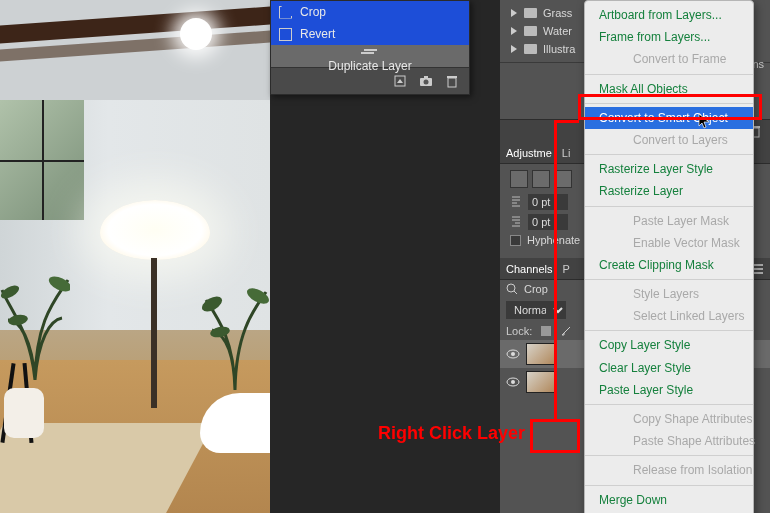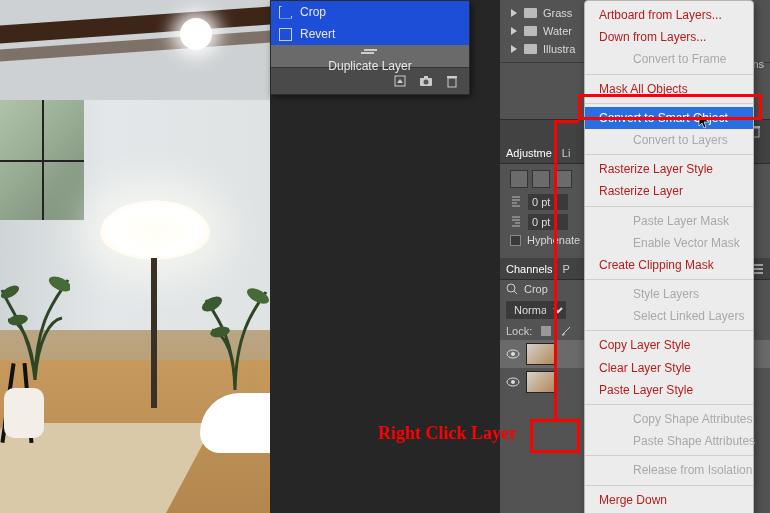--- a/index.html
+++ b/index.html
@@ -62,21 +62,21 @@
   .layer-row .eye{width:14px;height:14px;}
   .layer-row .thumb{width:30px;height:22px;background:linear-gradient(135deg,#d7d2c8 0%,#b0875a 100%);border:1px solid #222;}
   .layer-row.selected{background:#6a6a6a;}
   .layers-controls{display:flex;align-items:center;gap:6px;padding:3px 6px;}
   .layers-controls select,.layers-controls input{background:#3a3a3a;border:none;color:#ddd;font-size:11px;padding:2px 4px;}
   .lock-row{display:flex;align-items:center;gap:8px;padding:3px 6px;color:#ccc;}
   .lock-row .licon{width:12px;height:12px;}
 
   
   .context-menu{position:absolute;left:584px;top:0;width:170px;background:#ececec;border:1px solid #b5b5b5;box-shadow:2px 3px 10px rgba(0,0,0,0.4);font-size:12px;color:#333;padding:3px 0;border-radius:4px;}
-  .context-menu .mi{padding:3px 14px;white-space:nowrap;color:#b91c1c; line-height:1.35;}
+  .context-menu .mi{padding:3px 14px;white-space:nowrap;color:#15803d; line-height:1.35;}
   .context-menu .mi.disabled{color:#a9a9a9;padding-left:48px;}
   .context-menu .mi.highlight{background:#2a6fe0;color:#fff;border-radius:0;}
   .context-menu hr{border:none;border-top:1px solid #cfcfcf;margin:3px 0;}
   .cursor{position:absolute;left:698px;top:113px;width:14px;height:16px;pointer-events:none;}
 
   
   .red-box{position:absolute;border:3px solid #ff0000;pointer-events:none;}
   .red-line{position:absolute;background:#ff0000;pointer-events:none;}
   .red-text{position:absolute;color:#ff0000;font-weight:bold;font-size:18px;font-family:Arial,sans-serif;pointer-events:none;}
 
@@ -248,21 +248,21 @@
         <ellipse cx="7" cy="7" rx="6" ry="4" fill="none" stroke="#ddd"></ellipse>
         <circle cx="7" cy="7" r="2" fill="#ddd"></circle>
       </svg>
     <span class="thumb"></span>
   </div>
 
 </div>
 
 <div class="context-menu" id="ctx">
     <div class="mi">Artboard from Layers...</div>
-    <div class="mi">Down from Layers...</div>
+    <div class="mi">Frame from Layers...</div>
     <div class="mi disabled">Convert to Frame</div>
     <hr>
     <div class="mi">Mask All Objects</div>
     <hr>
     <div class="mi highlight">Convert to Smart Object</div>
     <div class="mi disabled">Convert to Layers</div>
     <hr>
     <div class="mi">Rasterize Layer Style</div>
     <div class="mi">Rasterize Layer</div>
     <hr>
@@ -287,13 +287,13 @@
   </div>
 
 <svg class="cursor" viewBox="0 0 14 16">
     <path d="M1 1 L1 13 L4 10 L6 15 L8 14 L6 9 L11 9 Z" fill="#000" stroke="#fff" stroke-width="0.7"></path>
   </svg>
 
 <div class="red-box" style="left:578px;top:94px;width:184px;height:26px;"></div>
 <div class="red-box" style="left:530px;top:419px;width:50px;height:34px;"></div>
 <div class="red-line" style="left:554px;top:120px;width:3px;height:301px;"></div>
 <div class="red-line" style="left:554px;top:120px;width:25px;height:3px;"></div>
-<div class="red-text" style="left:378px;top:423px;font-family:Liberation Serif, serif;">Right Click Layer</div>
+<div class="red-text" style="left:378px;top:423px;">Right Click Layer</div>
 
 </body></html>

